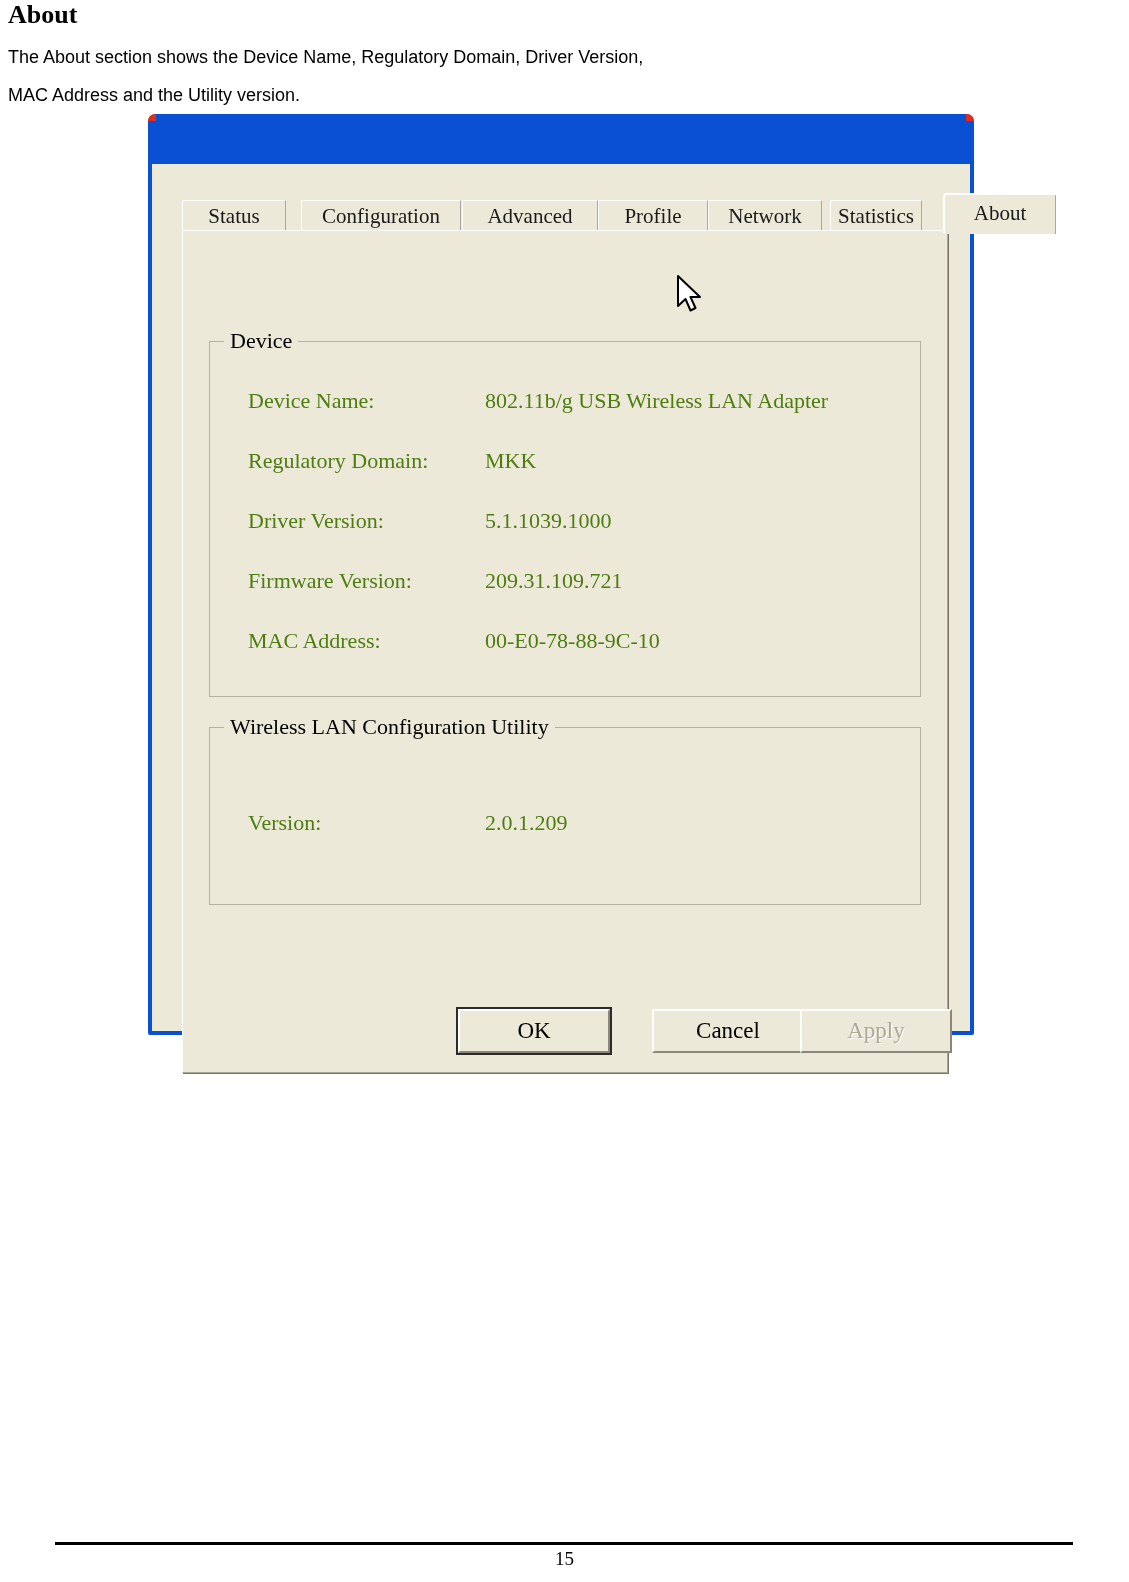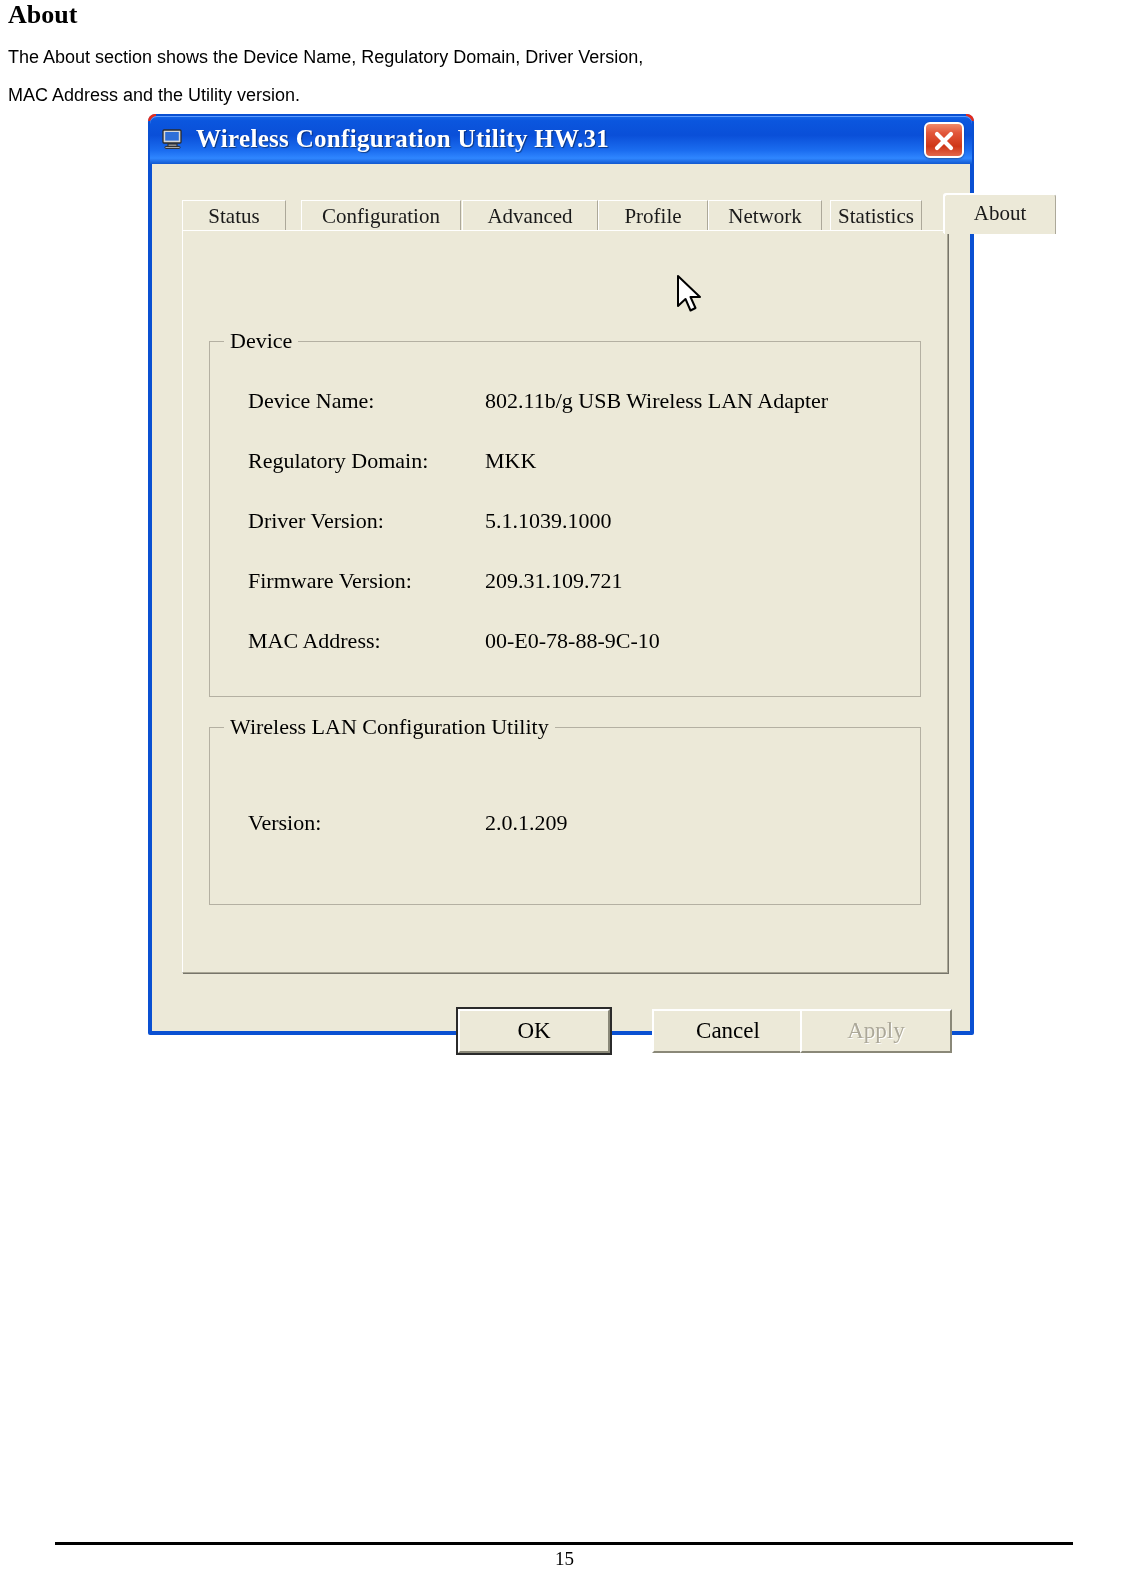--- a/index.html
+++ b/index.html
@@ -174,21 +174,21 @@
     z-index: 5;
     box-shadow: -1px -1px 0 #ffffff;
   }
 
   
   .tabpanel {
     position: absolute;
     left: 30px;
     top: 66px;
     width: 766px;
-    height: 743px;
+    height: 843px;
     background: #ece9d8;
     border-top: 1px solid #ffffff;
     border-left: 1px solid #ffffff;
     border-right: 1px solid #a9a695;
     border-bottom: 1px solid #a9a695;
     box-sizing: border-box;
     box-shadow: 1px 1px 0 #77756a;
   }
 
   
@@ -221,21 +221,21 @@
     height: 178px;
   }
 
   .info-row {
     position: absolute;
     left: 0;
     width: 100%;
     height: 28px;
     font-size: 22px;
     font-family: "Liberation Serif", serif;
-    color: #000000;
+    color: #4d7c0f;
     white-space: nowrap;
   }
   .info-label {
     position: absolute;
     left: 38px;
     top: 0;
   }
   .info-value {
     position: absolute;
     left: 268px;
@@ -291,38 +291,20 @@
 
 <div class="doc-para">
   <span>The About section shows the Device Name, Regulatory Domain, Driver Version,</span>
   <span class="line2">MAC Address and the Utility version.</span>
 </div>
 
 <div class="window">
   <div class="win-redcorner-l"></div>
   <div class="win-redcorner-r"></div>
 
-  <div class="titlebar">
-    <span class="title-icon">
-      <svg width="22" height="20" viewBox="0 0 22 20">
-        <rect x="1" y="1" width="18" height="13" rx="1" fill="#d8d8d8" stroke="#2b2b2b" stroke-width="1.3"></rect>
-        <rect x="3.2" y="3" width="13.6" height="8.6" fill="#2f6fd8"></rect>
-        <rect x="6" y="15" width="9" height="2.6" fill="#9a9a9a" stroke="#2b2b2b" stroke-width="1"></rect>
-        <rect x="3" y="17.4" width="15" height="2" rx="0.8" fill="#b9b9b9" stroke="#2b2b2b" stroke-width="1"></rect>
-      </svg>
-    </span>
-    <span class="title-text">Wireless Configuration Utility HW.31</span>
-    <div class="close-btn">
-      <span>
-        <svg width="26" height="26" viewBox="0 0 26 26">
-          <path d="M6 6 L20 20 M20 6 L6 20" stroke="#ffffff" stroke-width="4.2" stroke-linecap="round"></path>
-        </svg>
-      </span>
-    </div>
-  </div>
 
   <div class="client">
 
     <div class="tabstrip">
       <div class="tab" style="left:0px;width:104px;">
         <span>Status</span>
       </div>
       <div class="tab" style="left:119px;width:160px;">
         <span>Configuration</span>
       </div>

